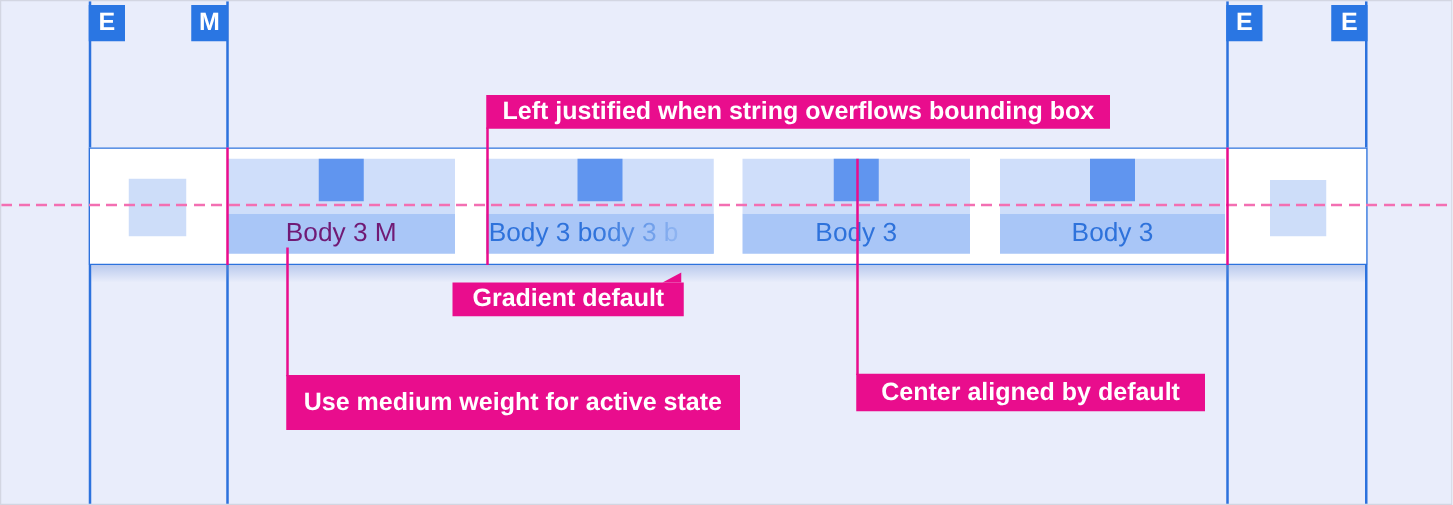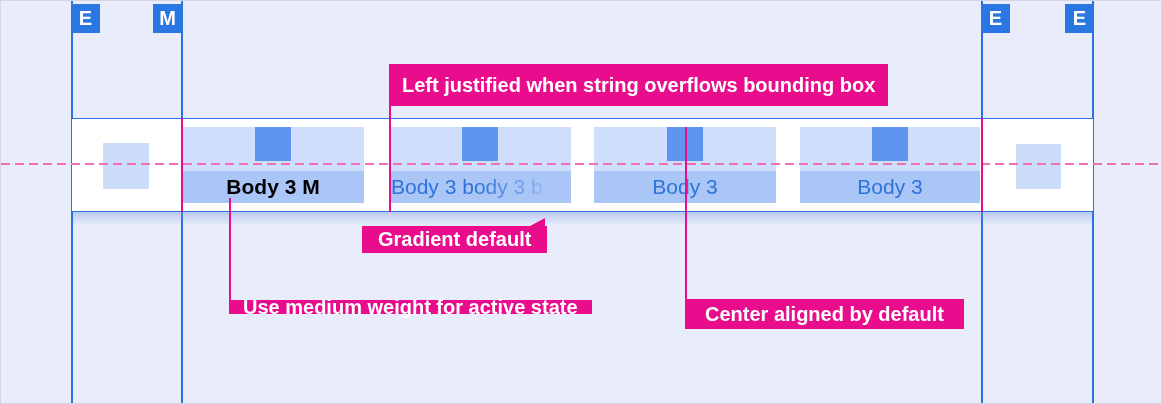--- a/index.html
+++ b/index.html
@@ -31,21 +31,21 @@
   .sq-right{left:1015px;top:143px;width:45px;height:45px;}
   
   .tab{position:absolute;top:126px;height:76px;z-index:3;}
   .t1{left:181px;width:182px}.t2{left:388px;width:182px}.t3{left:593px;width:182px}.t4{left:799px;width:180px}
   .tab-icon-row{height:44px;background:#cfdefa;display:flex;justify-content:center;}
   .tab-icon{width:36px;height:34px;background:#6095ef;}
   .tab-label{
     position:relative;height:32px;background:#a9c6f7;line-height:32px;text-align:center;
     font-size:21px;color:#2e72db;white-space:nowrap;overflow:hidden;
   }
-  .t1 .tab-label{font-weight:bold;color:#000000;}
+  .t1 .tab-label{font-weight:normal;color:#701a75;}
   .t2 .tab-label{text-align:left;padding-left:2px;}
   .fade-overlay{
     position:absolute;right:0;top:0;bottom:0;width:95px;
     background:linear-gradient(to right,rgba(169,198,247,0),rgba(169,198,247,0.97) 85%,#a9c6f7);
   }
   
   .dashed-line{
     position:absolute;left:0;top:162px;width:1162px;height:2px;z-index:4;
     background:repeating-linear-gradient(to right,#f36fb2 0 9px,transparent 9px 14px);
   }
@@ -54,23 +54,23 @@
   .ov-m{left:180px;top:117px;height:94px;}
   .ov-e{left:980px;top:117px;height:94px;}
   .cn-overflow{left:388px;top:101px;height:110px;}
   .cn-center{left:684px;top:126px;height:173px;}
   .cn-medium{left:228px;top:197px;height:103px;}
   
   .note{
     position:absolute;background:#e90d8d;color:#fff;font-weight:bold;font-size:20px;
     white-space:nowrap;display:flex;align-items:center;z-index:6;padding:0 14px;
   }
-  .note-overflow{left:388px;top:63px;height:42px;padding:0 13px;}
+  .note-overflow{left:388px;top:75px;height:27px;padding:0 13px;}
   .note-gradient{left:361px;top:225px;height:27px;padding:0 16px;}
-  .note-medium{left:228px;top:299px;height:14px;}
+  .note-medium{left:228px;top:299px;height:44px;}
   .note-center{left:684px;top:298px;height:30px;padding:0 20px;}
   .note-arrow{
     position:absolute;top:-8px;right:2px;width:0;height:0;
     border-left:15px solid transparent;border-bottom:8px solid #e90d8d;
   }
 </style>
 </head>
 <body>
 
 <div class="stage">

